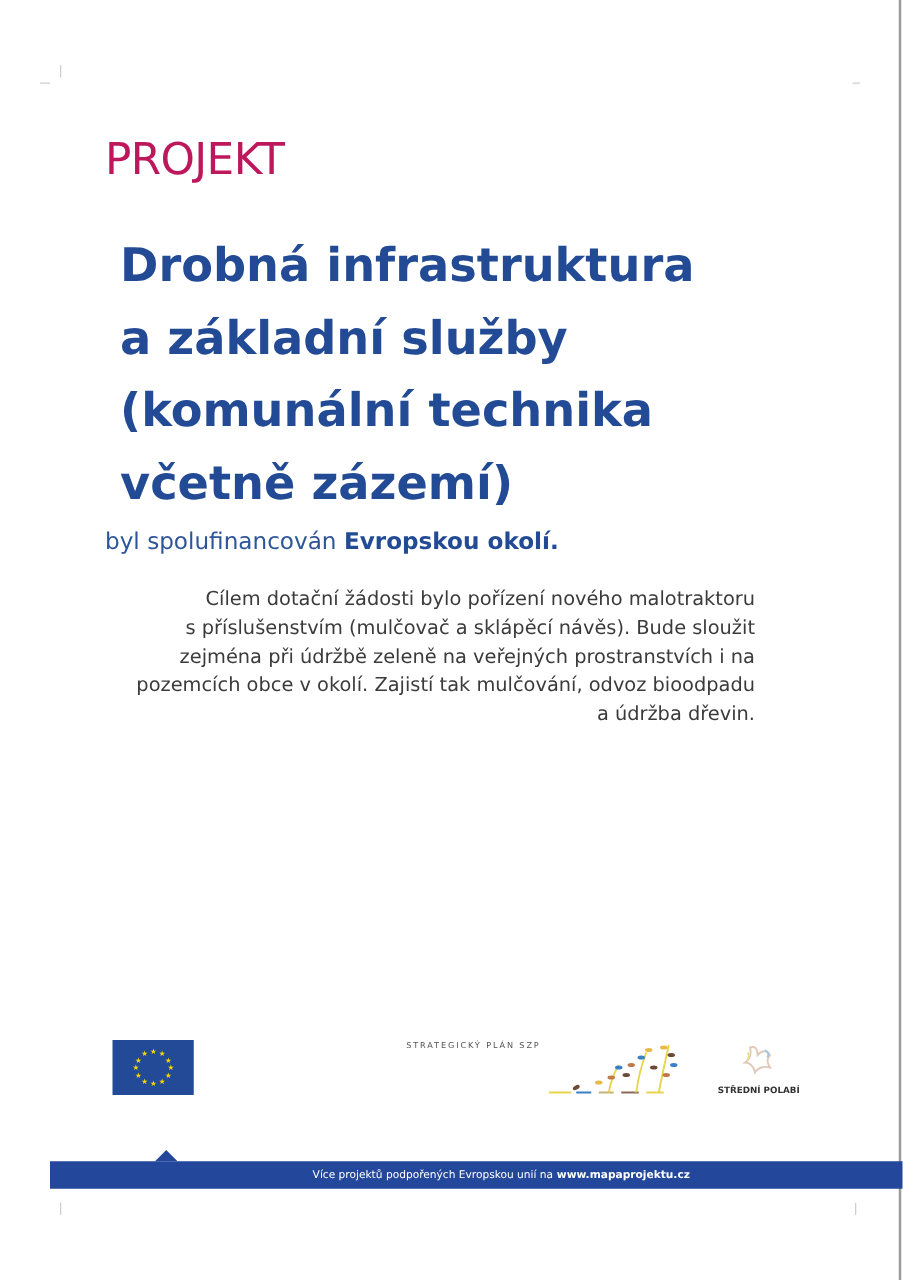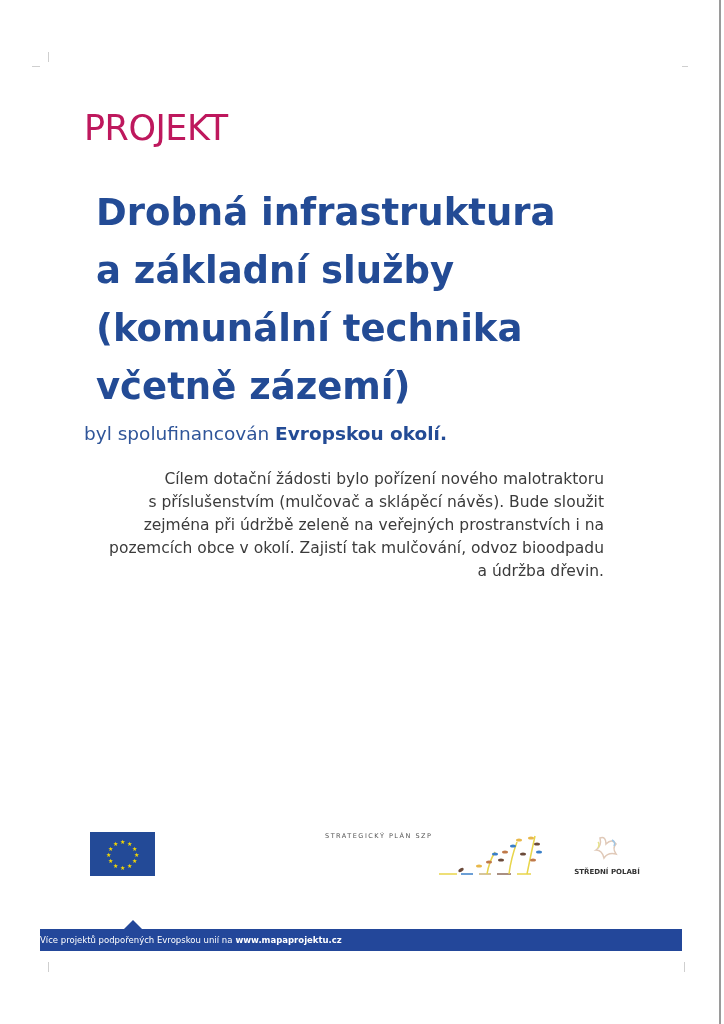--- a/index.html
+++ b/index.html
@@ -55,22 +55,22 @@
       font-size: 6.5px; letter-spacing: 1.5px; color: #555; margin-bottom: 8px;
     }
     .szp-graphic { margin-left: 6px; }
     .sp-logo {
       position: absolute; left: 572px; top: 834px; width: 70px; text-align: center;
     }
     .sp-text { font-size: 7px; font-weight: bold; color: #333; margin-top: 2px; }
     .footer-bar {
       position: absolute; left: 40px; top: 929px; width: 642px; height: 22px;
       background: #23479a;
-      display: flex; align-items: center; 
-      font-size: 8.5px; color: #ffffff;
+      display: flex; align-items: center; justify-content: center;
+      font-size: 8.5px; color: #ffffff; padding-left: 40px;
     }
     .footer-bar b { margin-left: 3px; }
     .footer-notch {
       position: absolute; left: 124px; top: 920px;
       width: 0; height: 0;
       border-left: 9px solid transparent; border-right: 9px solid transparent;
       border-bottom: 9px solid #23479a;
     }
     .crop-mark { position: absolute; background: #cfcfcf; }
   </style>

